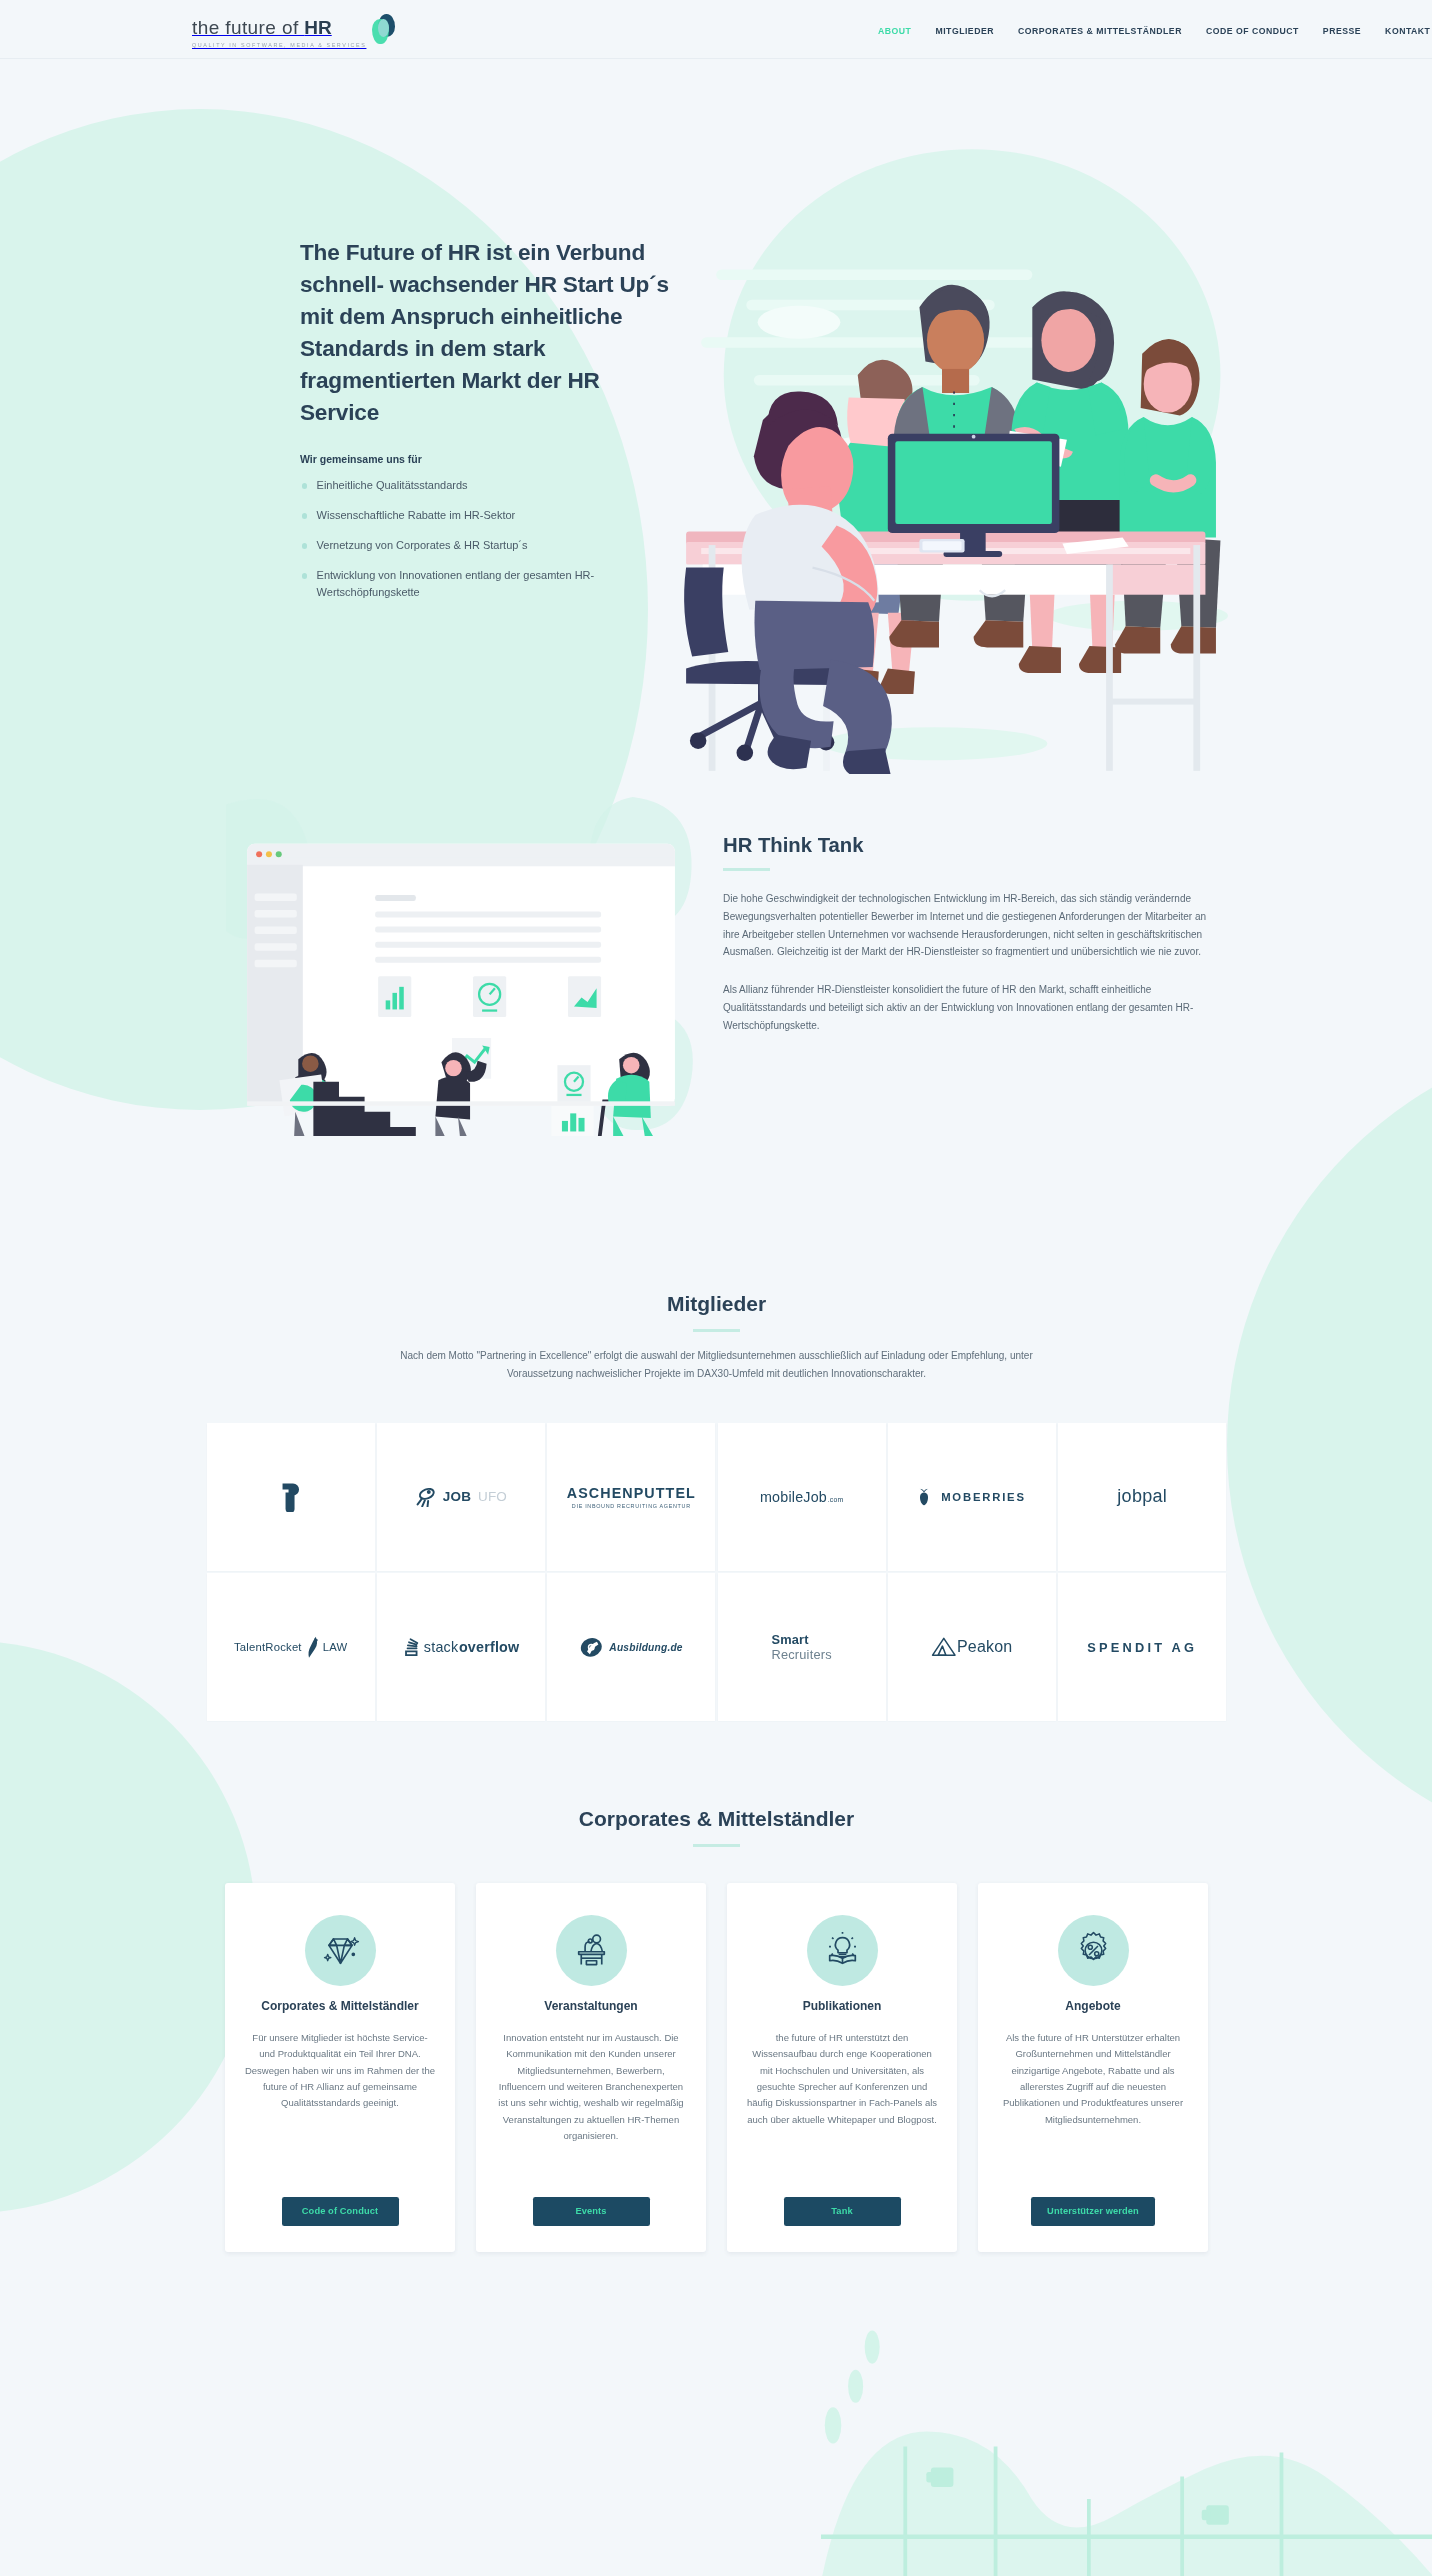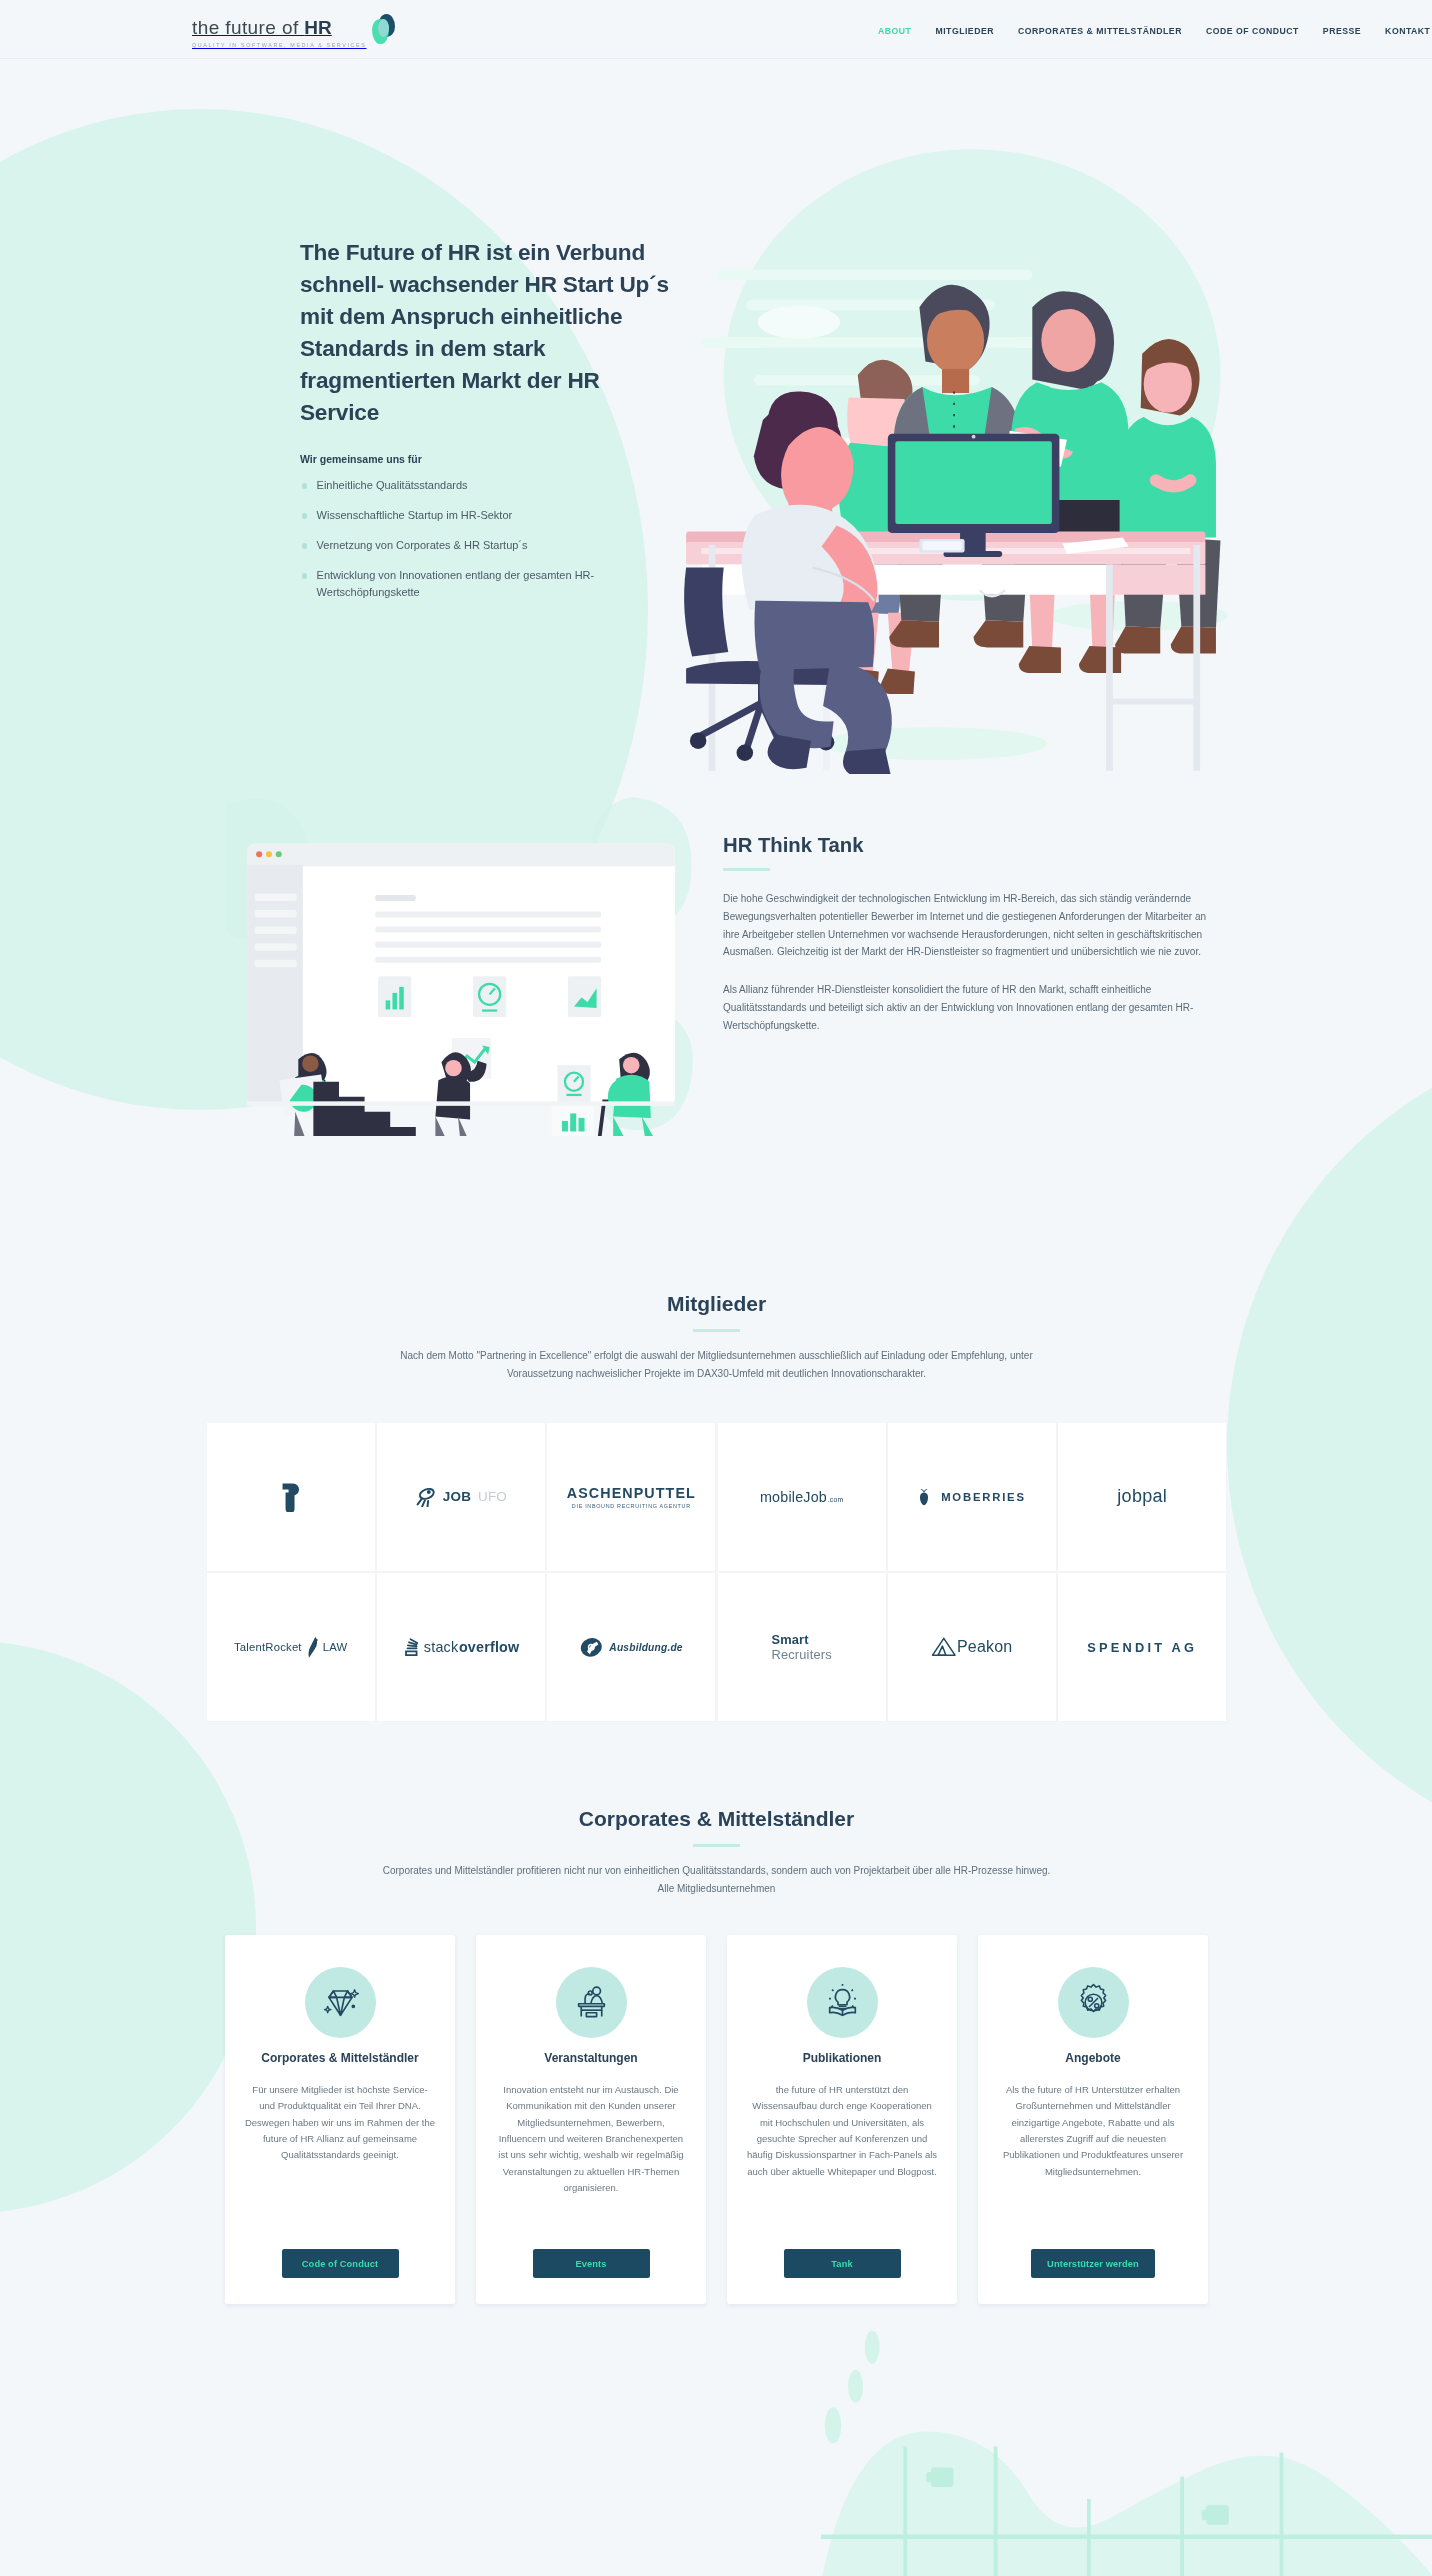--- a/index.html
+++ b/index.html
@@ -183,21 +183,21 @@
       <a href="#">KONTAKT</a>
     </nav>
   </header>
 
   <section class="hero">
     <div class="hero-text">
       <h1 class="hero-title">The Future of HR ist ein Verbund schnell- wachsender HR Start Up´s mit dem Anspruch einheitliche Standards in dem stark fragmentierten Markt der HR Service</h1>
       <p class="hero-sub">Wir gemeinsame uns für</p>
       <ul class="hero-list">
         <li>Einheitliche Qualitätsstandards</li>
-        <li>Wissenschaftliche Startup im HR-Sektor</li>
+        <li>Wissenschaftliche Rabatte im HR-Sektor</li>
         <li>Vernetzung von Corporates &amp; HR Startup´s</li>
         <li>Entwicklung von Innovationen entlang der gesamten HR-Wertschöpfungskette</li>
       </ul>
     </div>
 
     <div class="hero-art">
       <svg viewBox="0 0 760 830" xmlns="http://www.w3.org/2000/svg">
 
         <ellipse cx="420" cy="300" rx="330" ry="300" fill="#dcf5ee"></ellipse>
         <rect x="80" y="160" width="420" height="14" rx="7" fill="#e9faf5"></rect>
@@ -529,21 +529,20 @@
         <span class="lg" style="font-size:12.8px;font-weight:700;letter-spacing:3.2px">SPENDIT AG</span>
       </div>
 
     </div>
   </section>
 
   <section class="corp-block">
     <div class="sec-head">
       <h2 class="sec-title">Corporates &amp; Mittelständler</h2>
       <div class="sec-rule"></div>
-      <p class="sec-sub">Corporates und Mittelständler profitieren nicht nur von einheitlichen Qualitätsstandards, sondern auch von Projektarbeit über alle HR-Prozesse hinweg. Alle Mitgliedsunternehmen</p>
     </div>
 
     <div class="cards">
 
       <div class="card">
         <div class="card-ico">
           <svg viewBox="0 0 64 64" fill="none" stroke="#224a63" stroke-width="2.6" stroke-linejoin="round">
             <path d="M14 24 h36 L32 52z"></path>
               <path d="M14 24 l7-10h22l7 10"></path>
             <path d="M21 14 l-7 10 h12z M43 14 l7 10 h-12z M26 24 L32 52 M38 24 L32 52"></path>

